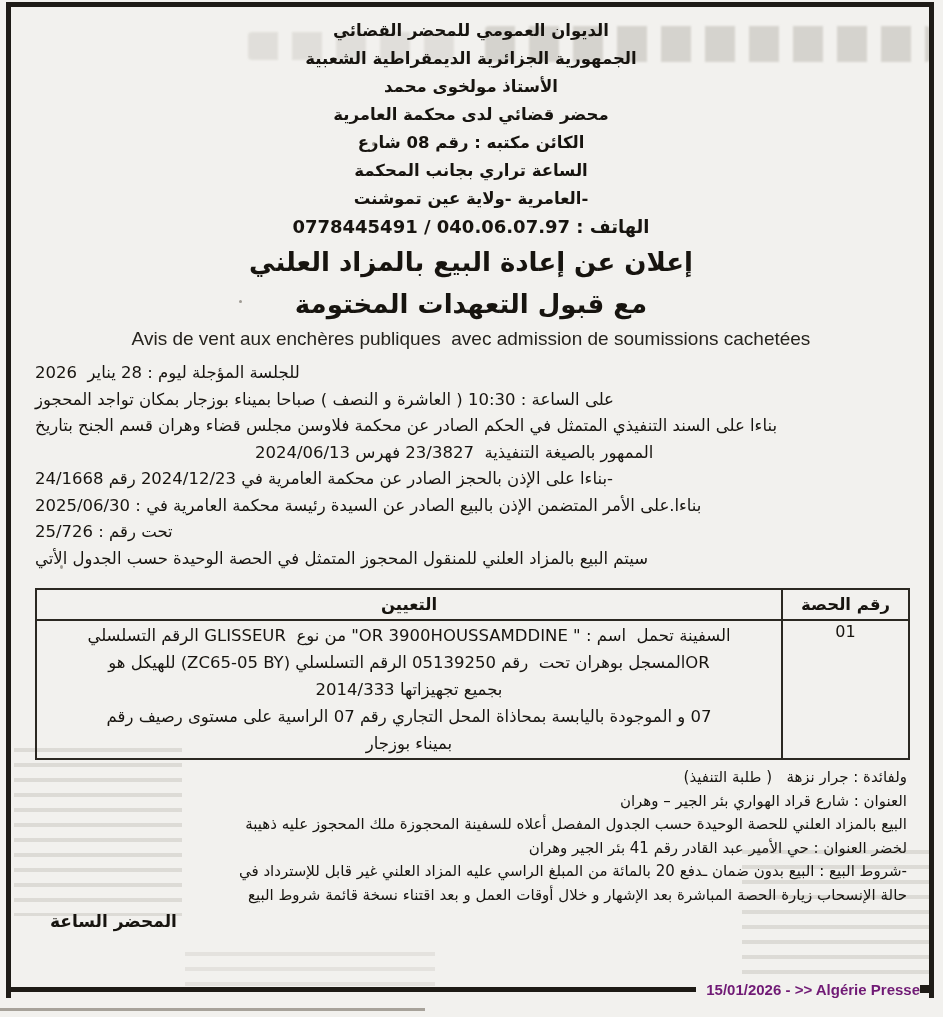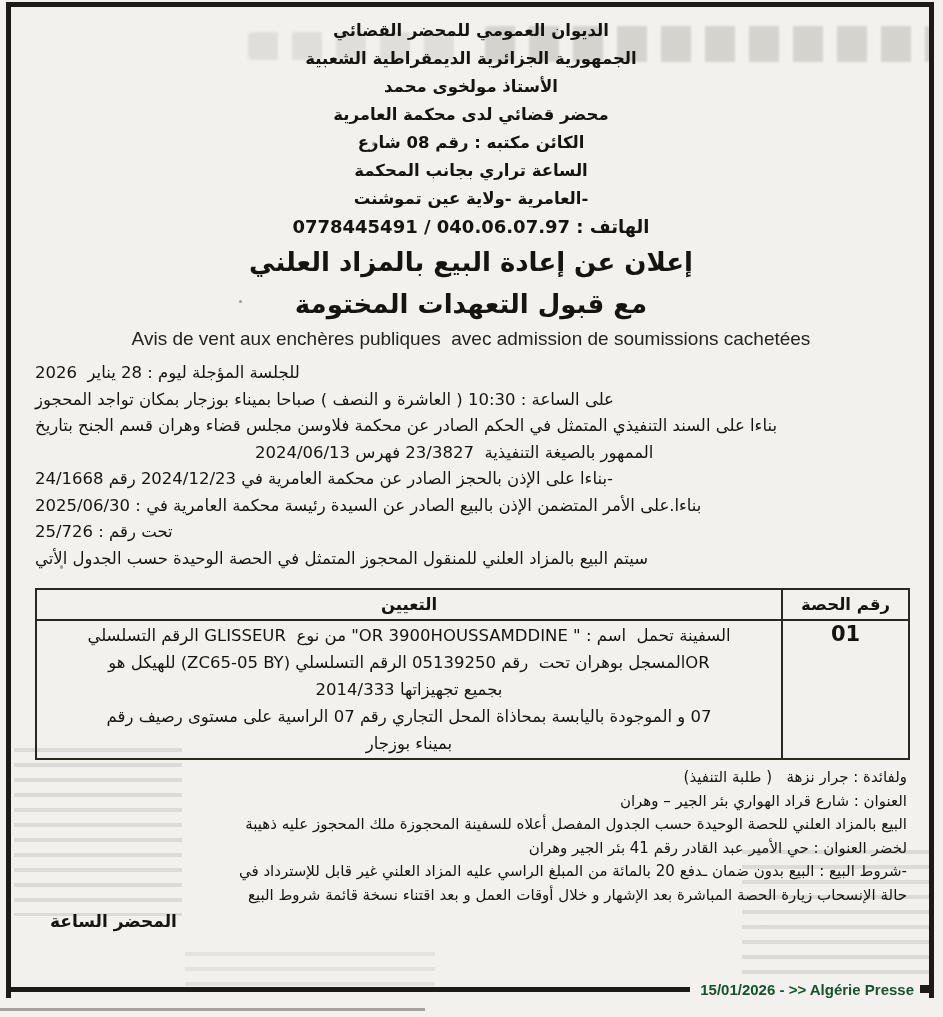--- a/index.html
+++ b/index.html
@@ -38,21 +38,21 @@
   .bline{direction:rtl; text-align:left; font-size:16.5px; line-height:26.5px;}
   .bline.ltr-line{direction:ltr; text-align:left; padding-left:220px;}
   
   table.lots{
     width:875px; margin:16px auto 0 auto; border-collapse:collapse;
     direction:rtl;
   }
   table.lots th, table.lots td{border:2px solid #2b2822; padding:1px 6px;}
   table.lots th{font-size:16.5px; font-weight:bold; height:27px;}
   th.lot-col{width:113px;}
-  td.lot-cell{vertical-align:top; text-align:center; font-size:21px; padding-top:5px;font-weight:bold;}
+  td.lot-cell{vertical-align:top; text-align:center; font-size:16px; padding-top:5px;}
   td.desig-cell{padding:2px 8px 4px 8px;}
   .cline{font-size:16.5px; line-height:27px; text-align:center;}
   .cline.rtl{direction:rtl;}
   .cline.ltr{direction:ltr;}
   
   .after-block{margin-top:6px;}
   .aline{direction:rtl; text-align:right; font-size:15px; line-height:23.5px;}
   .aline.centered{text-align:center; padding-left:0; padding-right:200px;}
   .signature{
     direction:rtl; text-align:left; font-weight:bold; font-size:17px;
@@ -60,21 +60,21 @@
   }
   
   .footer{
     position:absolute; left:-5px; right:-5px; bottom:0; height:18px;
     display:flex; align-items:center; z-index:3;
   }
   .rule-left{flex:1; height:5px; background:#1e1b16;}
   .rule-right{width:14px; height:8px; background:#1e1b16;}
   .credit{
     font-family:"Liberation Sans", sans-serif; font-weight:bold;
-    font-size:15px; padding:0 6px 0 10px; white-space:nowrap; color:#14532d;
+    font-size:15px; padding:0 0 0 10px; white-space:nowrap; color:#701a75;
   }
 </style>
 </head>
 <body>
 
 <div class="page">
 
   <div class="artifact blocks" style="left:485px; top:26px; width:445px; height:36px;"></div>
   <div class="artifact blocks" style="left:248px; top:32px; width:210px; height:28px; opacity:.4;"></div>
   <div class="artifact faint-par" style="left:14px; top:748px; width:168px; height:168px;"></div>

